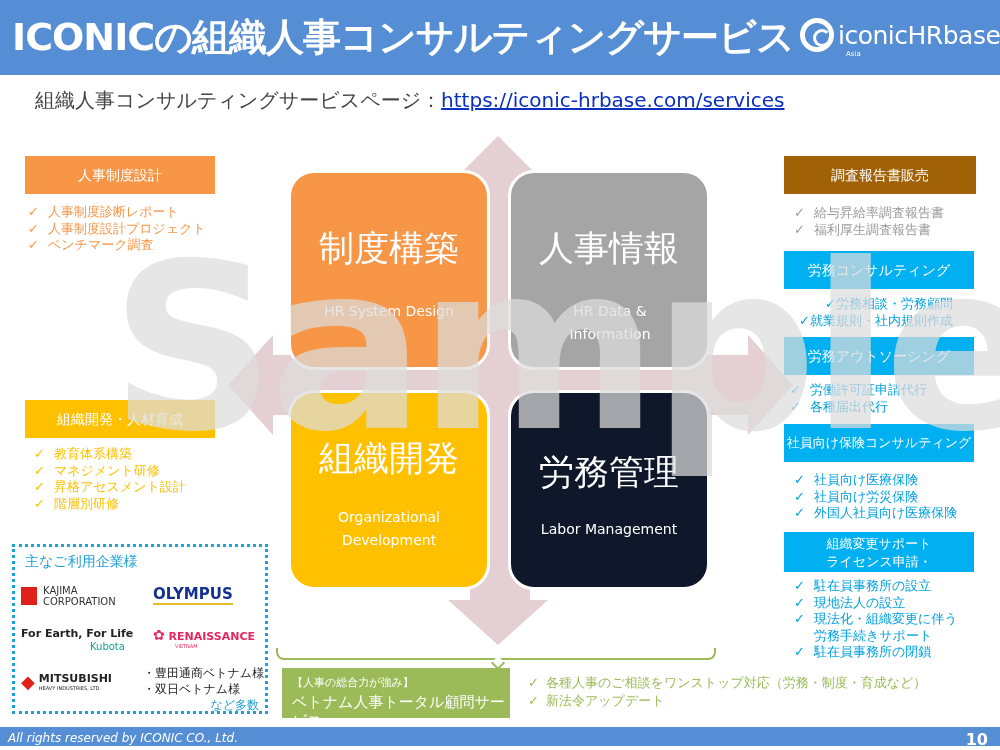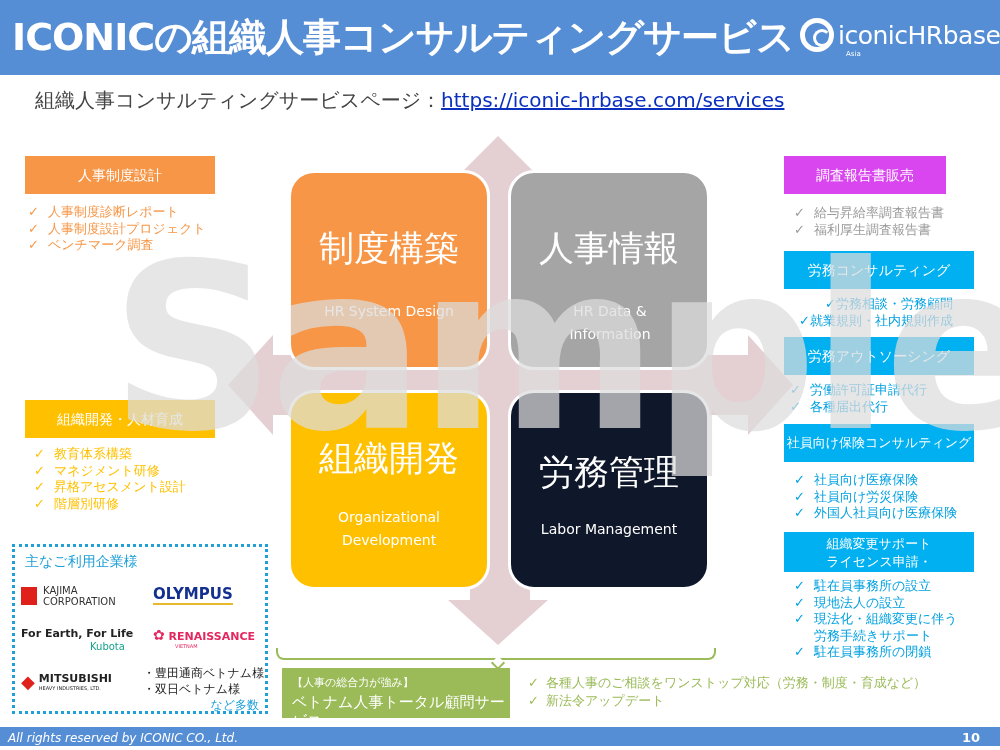--- a/index.html
+++ b/index.html
@@ -33,21 +33,21 @@
   .clients-title { position:absolute; left:10px; top:6px; font-size:14px; color:#1fa0d8; }
   .clogo { position:absolute; font-size:12px; }
   .brace { position:absolute; left:276px; top:648px; width:440px; height:12px; border-bottom:2px solid #9bbb59; border-left:2px solid #9bbb59; border-right:2px solid #9bbb59; border-radius:0 0 8px 8px; box-sizing:border-box; }
   .brace-tip { position:absolute; left:493px; top:658px; width:8px; height:8px; border-right:2px solid #9bbb59; border-bottom:2px solid #9bbb59; transform:rotate(45deg); background:#fff; }
   .total { position:absolute; left:282px; top:668px; width:228px; height:50px; background:#9bbb59; color:#fff; padding:7px 4px 0 10px; box-sizing:border-box; }
   .total .small { font-size:11px; }
   .total .big { font-size:15px; margin-top:3px; }
   .total-list { position:absolute; left:528px; top:674px; font-size:13px; line-height:18px; color:#9bbb59; }
   .footer { position:absolute; left:0; top:727px; width:1000px; height:19px; background:#558ed5; color:#fff; }
   .footer-left { position:absolute; left:8px; top:4px; font-size:12px; font-style:italic; }
-  .footer-right { position:absolute; right:20px; top:3px; font-size:13px; font-weight:bold; }
+  .footer-right { position:absolute; right:12px; top:3px; font-size:16px; font-weight:bold; }
 </style>
 </head>
 <body>
 
 <div class="header">
   <div class="title">ICONICの組織人事コンサルティングサービス</div>
   <div class="logo">
     <div class="logo-mark"></div>
     <span class="logo-text">iconicHRbase</span>
     <span class="logo-sub">Asia</span>
@@ -118,21 +118,21 @@
       <div style="font-size:5px;color:#222;">HEAVY INDUSTRIES, LTD.</div>
     </span>
   </div>
   <div class="clogo" style="left:128px;top:118px;font-size:12px;line-height:16px;color:#222;">
     <div>・豊田通商ベトナム様</div>
     <div>・双日ベトナム様</div>
   </div>
   <div class="clogo" style="right:6px;top:150px;font-size:12px;color:#1fa0d8;">など多数</div>
 </div>
 
-<div class="cat-head" style="left:784px;top:156px;width:162px;background:#d946ef;">調査報告書販売</div>
+<div class="cat-head" style="left:784px;top:156px;width:192px;background:#a16207;">調査報告書販売</div>
 <div class="list" style="left:794px;top:205px;color:#9a9a9a;">
   <div><span class="chk">✓</span><span>給与昇給率調査報告書</span></div>
   <div><span class="chk">✓</span><span>福利厚生調査報告書</span></div>
 </div>
 
 <div class="cat-head" style="left:784px;top:251px;width:190px;background:#00b0f0;">労務コンサルティング</div>
 <div class="list" style="left:790px;top:296px;color:#00a0e0;text-align:right;">
   <div><span class="chk">✓</span><span>労務相談・労務顧問</span></div>
   <div><span class="chk">✓</span><span>就業規則・社内規則作成</span></div>
 </div>

